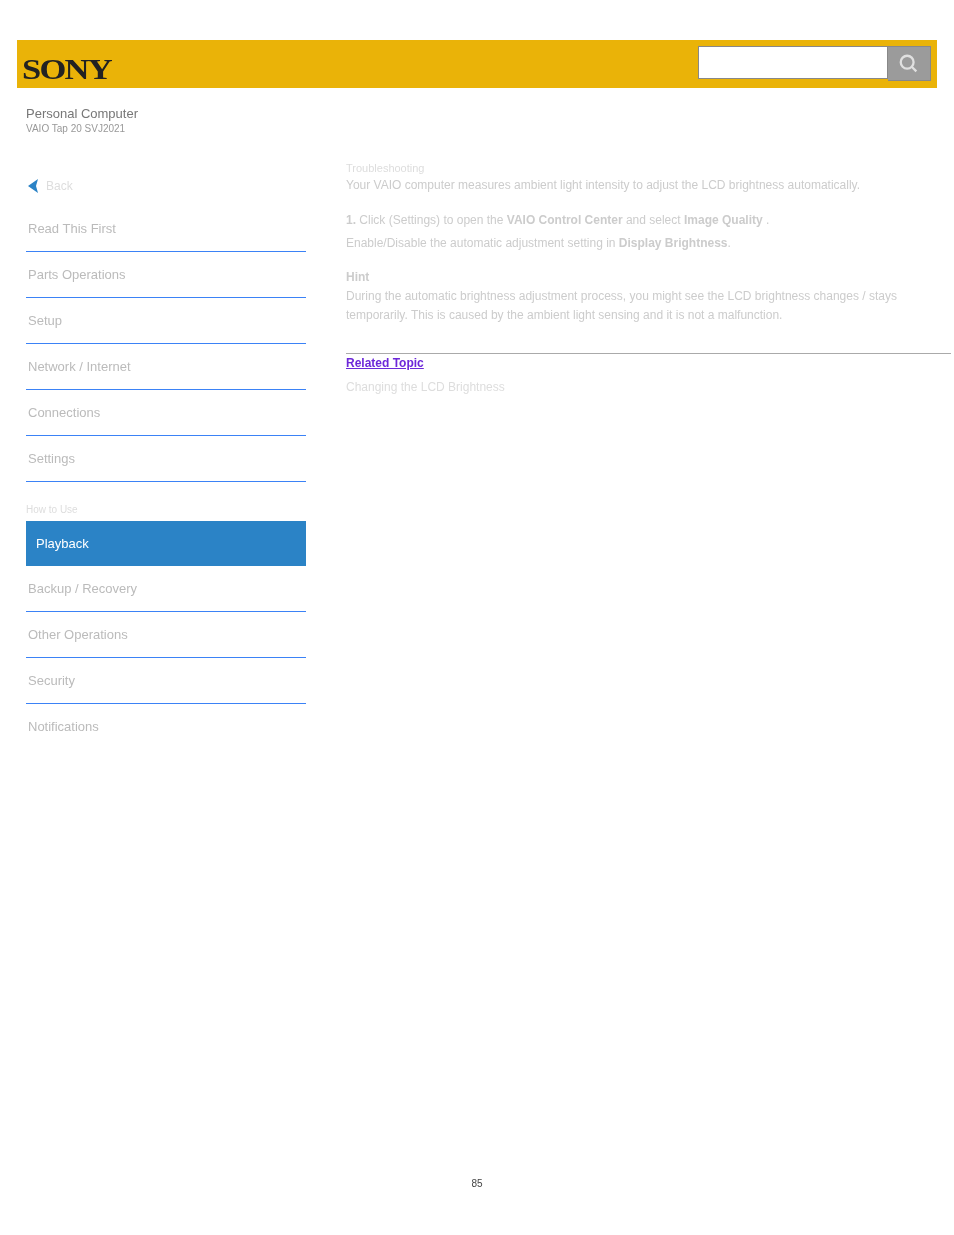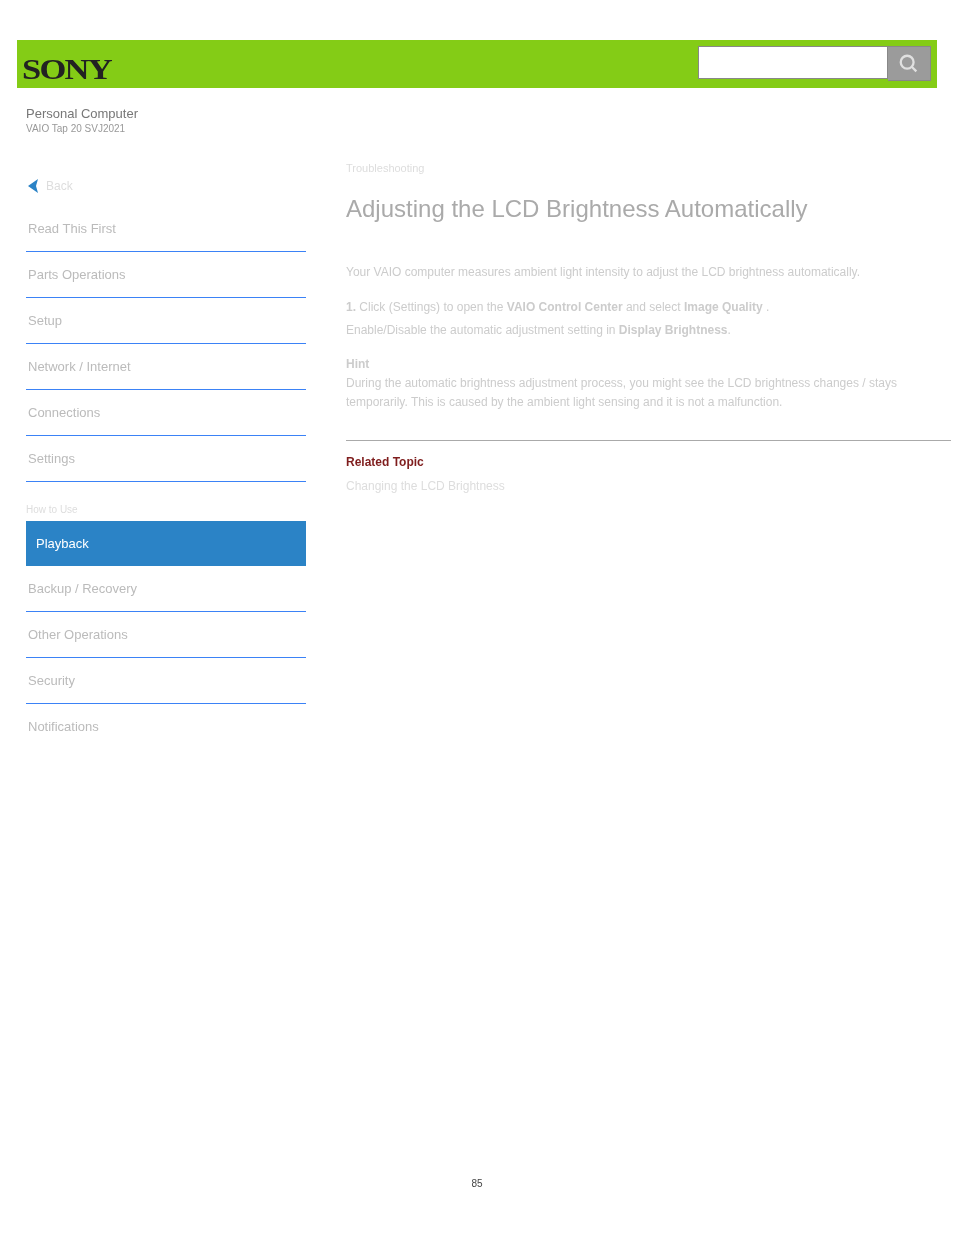--- a/index.html
+++ b/index.html
@@ -10,21 +10,21 @@
     width: 954px;
   }
   body {
     position: relative;
     min-height: 1235px;
   }
   .header {
     position: relative;
     margin: 40px 17px 0 17px;
     height: 48px;
-    background: #84cc16;
+    background: #eab308;
   }
   .logo {
     position: absolute;
     left: 5px;
     top: 12px;
     font-family: "Times New Roman", serif;
     font-weight: 900;
     font-size: 30px;
     letter-spacing: -1.5px;
     color: #222;
@@ -125,43 +125,44 @@
 
   .main {
     position: absolute;
     left: 320px;
     top: 56px;
     width: 605px;
   }
   .breadcrumb {
     font-size: 11px;
     color: #ddd;
-    margin-bottom: 21px;
+    margin-bottom: 2px;
   }
   .page-title {
     font-size: 24px;
     color: #aaa;
     font-weight: normal;
     margin: 0 0 40px 0;
   }
   .body-text {
     font-size: 12px;
     color: #ccc;
     line-height: 1.6;
   }
   .body-text .bold {
     font-weight: bold;
   }
   .related {
     margin-top: 28px;
-    padding-top: 14px;
+    padding-top: 2px;
     border-top: 1px solid #aaa;
     font-size: 12px;
     font-weight: bold;
-    color: #7f1d1d;
+    color: #6d28d9;
+    text-decoration: underline;
   }
   .related-link {
     margin-top: 10px;
     font-size: 12px;
     color: #ddd;
     cursor: pointer;
   }
 
   .page-num {
     position: absolute;
@@ -212,21 +213,20 @@
 
     <div class="side-btn">Playback</div>
     <div class="side-link">Backup / Recovery</div>
     <div class="side-link">Other Operations</div>
     <div class="side-link">Security</div>
     <div class="side-link" style="border-bottom:none">Notifications</div>
   </div>
 
   <div class="main">
     <div class="breadcrumb">Troubleshooting</div>
-    <h1 class="page-title">Adjusting the LCD Brightness Automatically</h1>
 
     <div class="body-text">Your VAIO computer measures ambient light intensity to adjust the LCD brightness automatically.</div>
 
     <div class="body-text" style="margin-top:16px">
       <span class="bold">1.</span>
       <span>Click </span>
       <span> (Settings)</span>
       <span> to open the </span>
       <span class="bold">VAIO Control Center</span>
       <span> and select </span>

